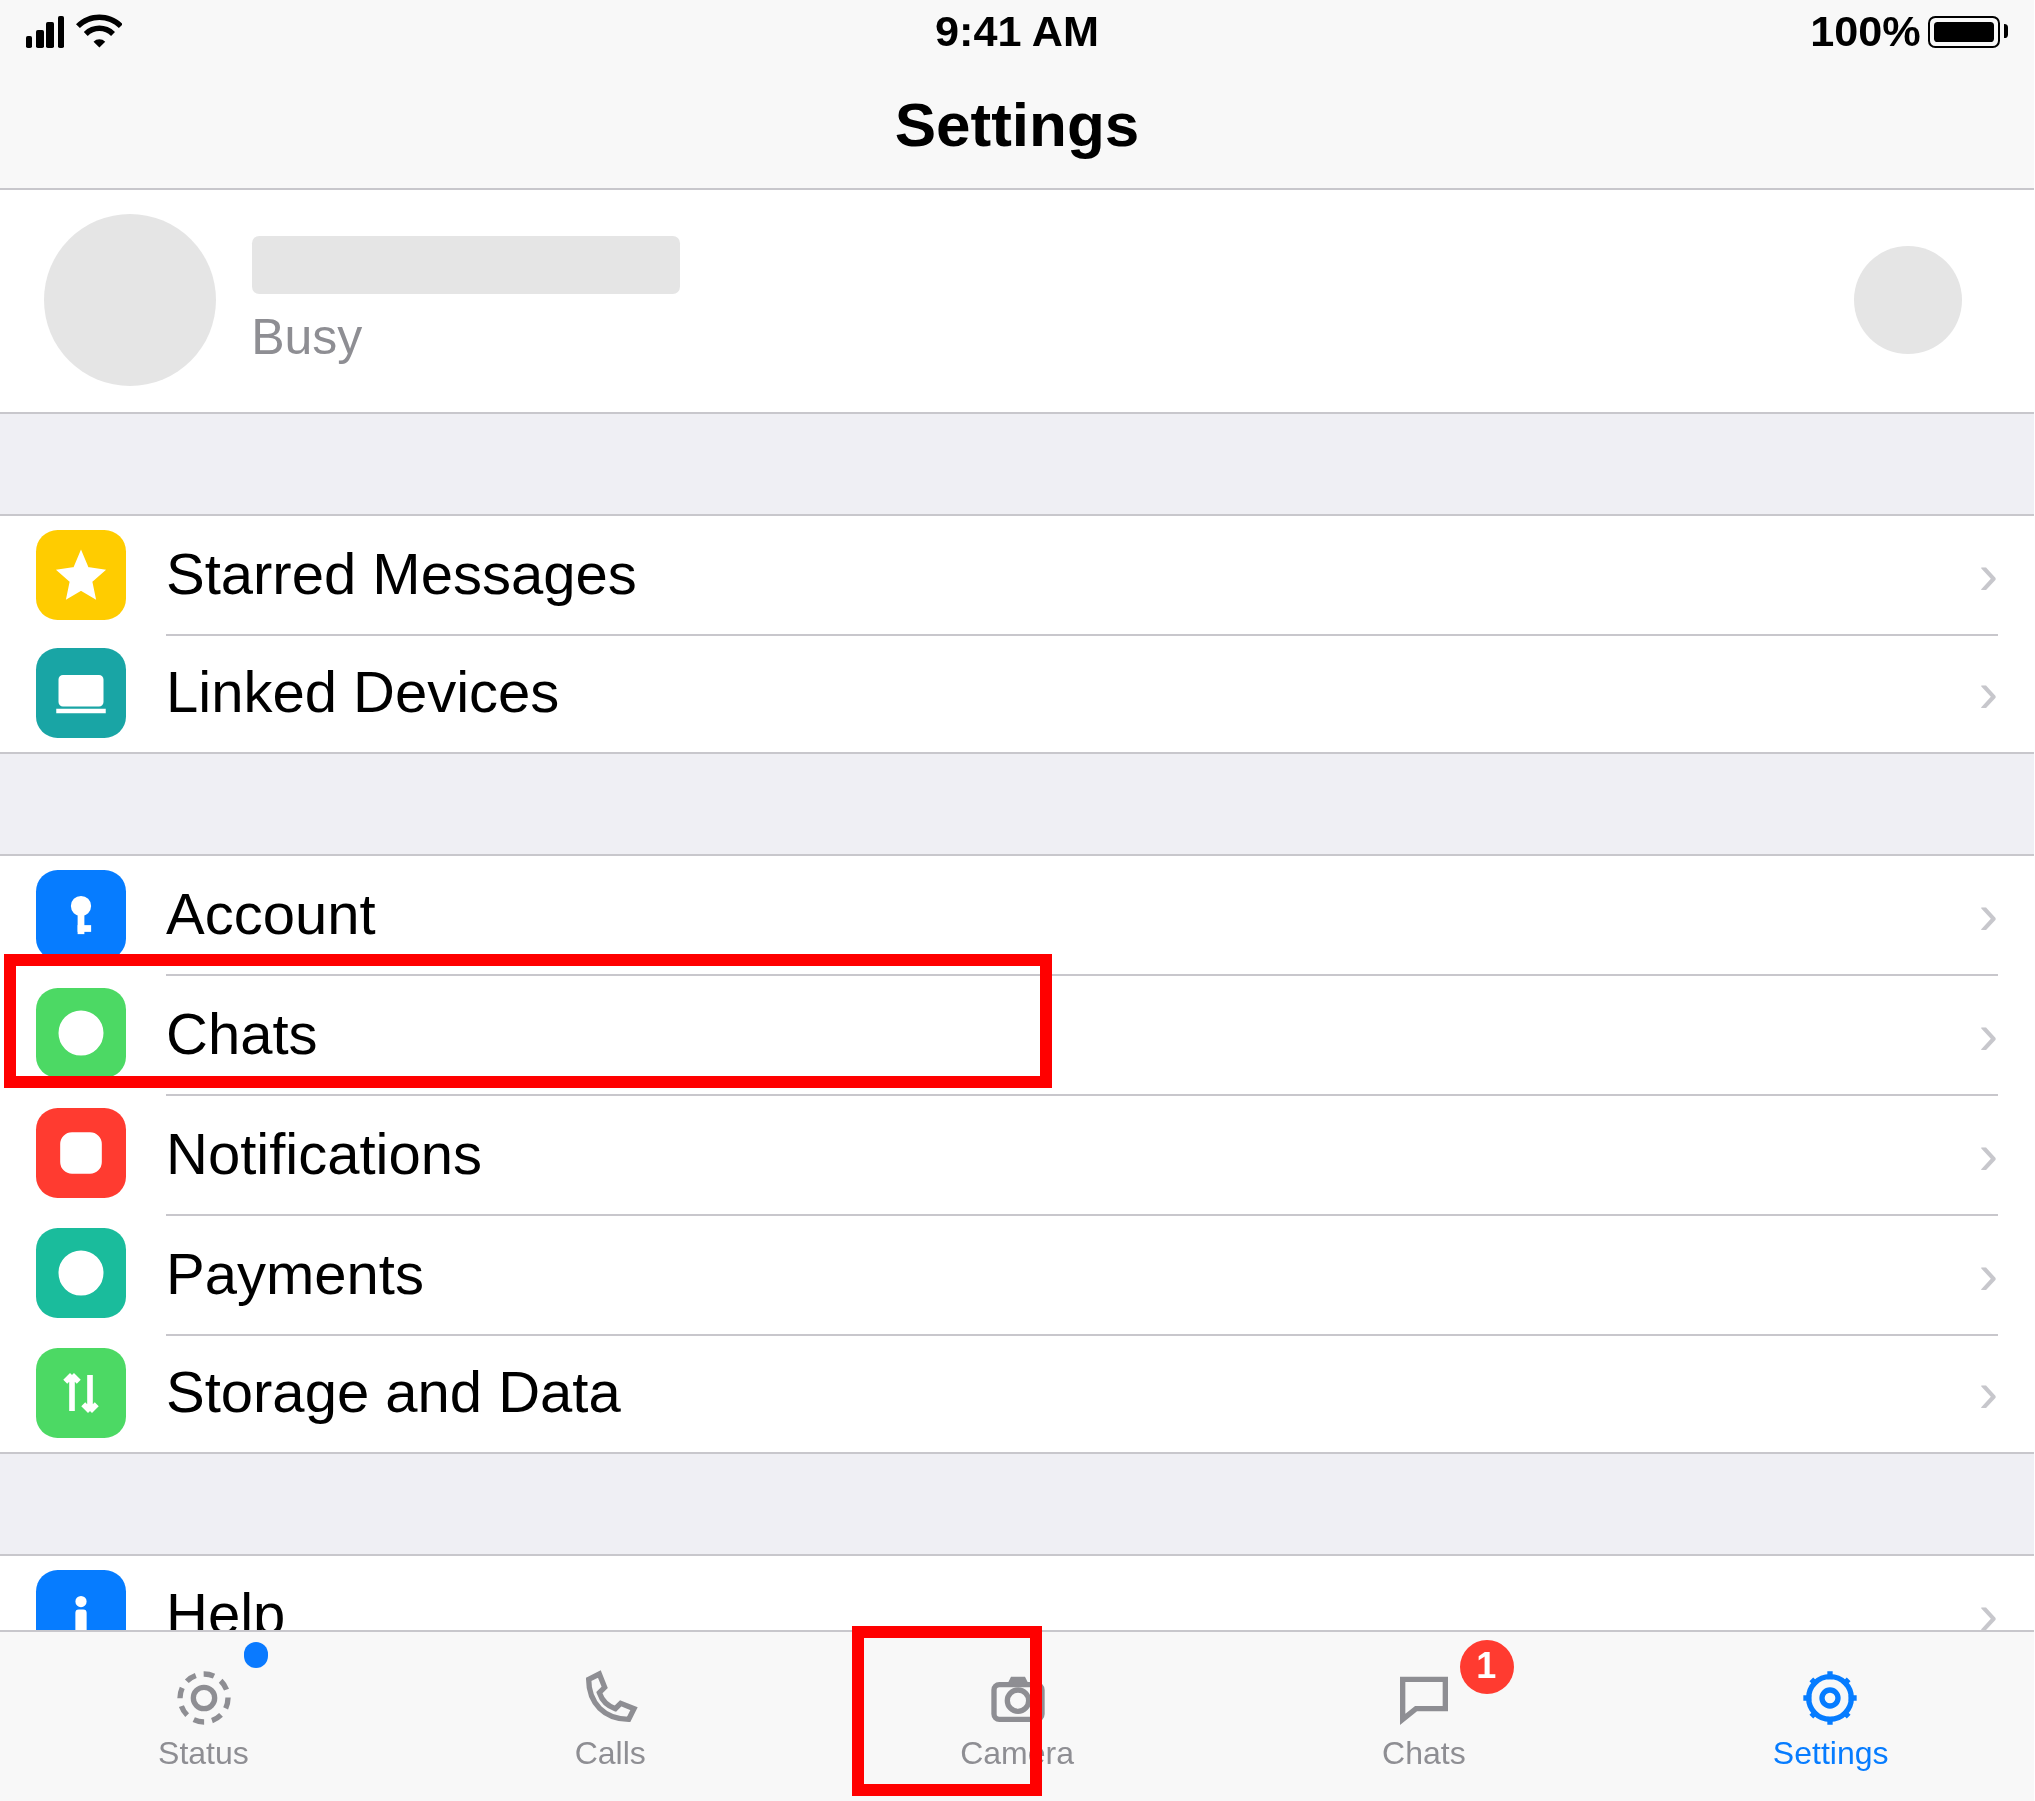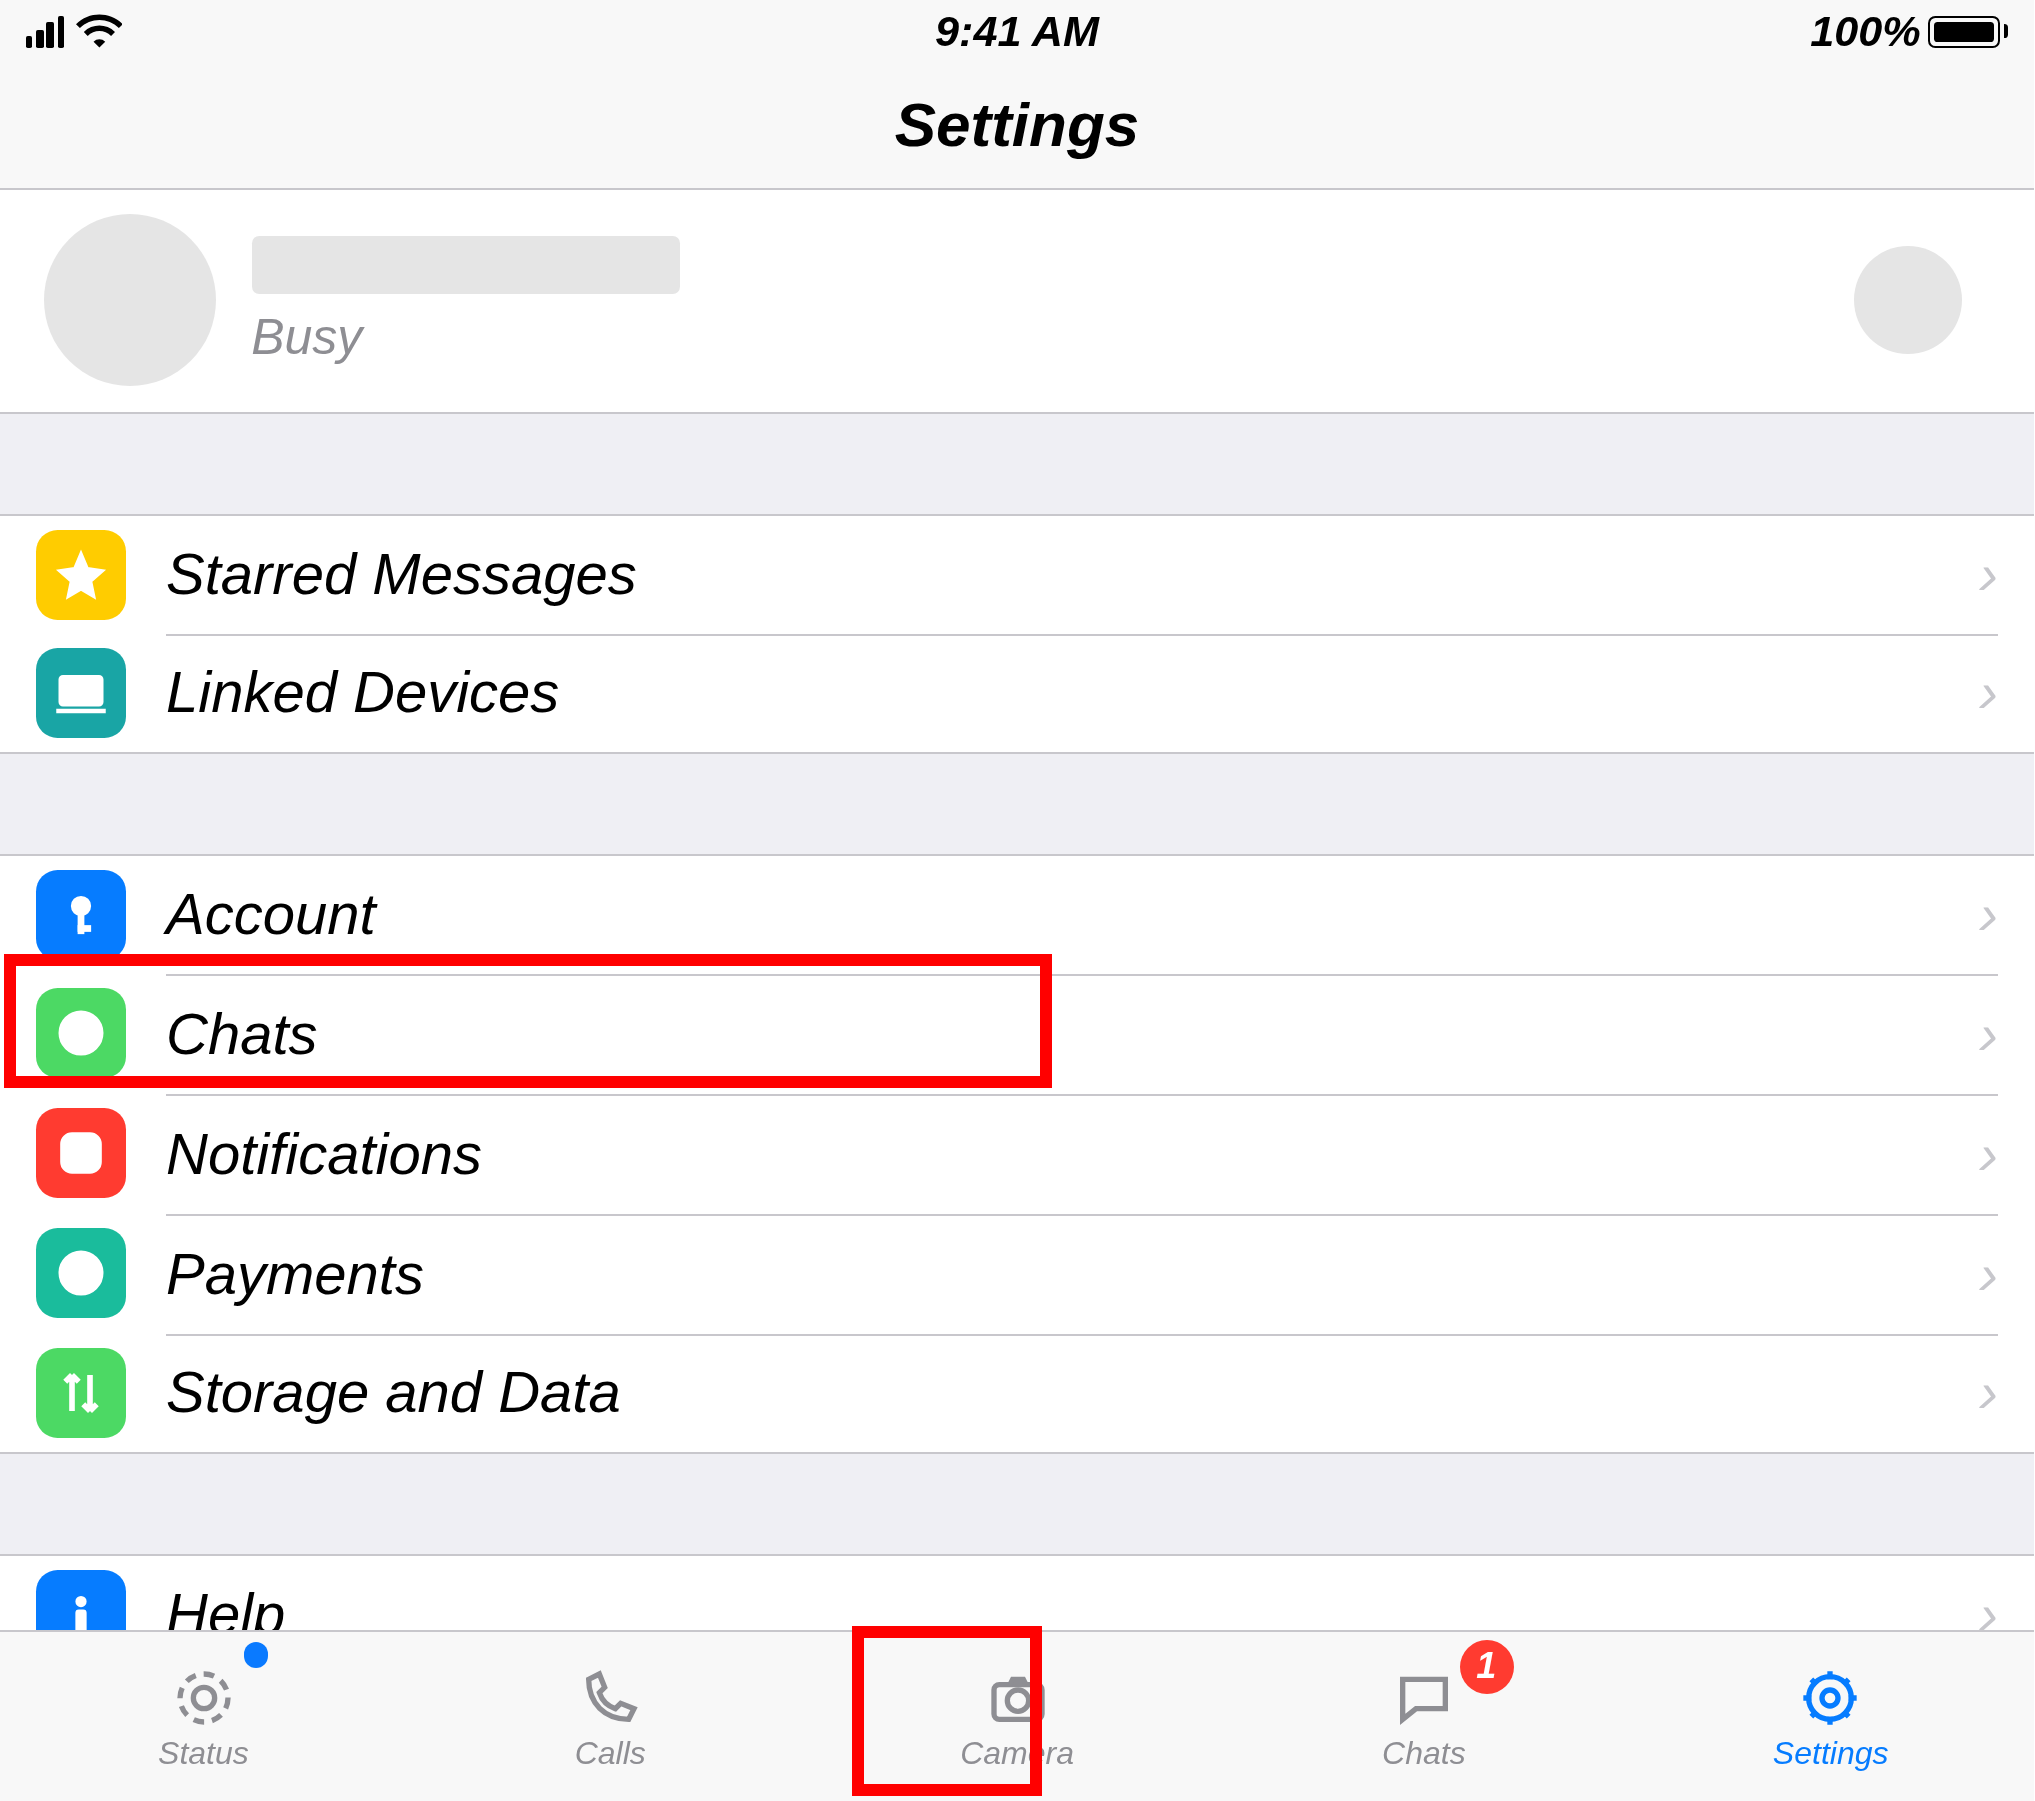--- a/index.html
+++ b/index.html
@@ -1,17 +1,17 @@
 <!DOCTYPE html>
 <html style="font-size:14.4px"><head>
 <meta charset="utf-8">
 <style>
   * { box-sizing: border-box; margin: 0; padding: 0; }
   html, body { width: 2035px; height: 1801px; font-family: -apple-system, "Helvetica Neue", Arial, sans-serif; background:#d9d9d9; }
-  .stage { position:relative; width:2035px; height:1801px; background:#fff;font-style:italic; }
+  .stage { position:relative; width:2035px; height:1801px; background:#fff; }
   .phone { position:absolute; top:0; width:1017px; height:901px; background:#efeff4; overflow:hidden; }
   .phone.left { left:0; }
 
   
   .statusbar { height:31.5px; background:#f8f8f8; display:flex; align-items:center; font-size:21.6px; font-weight:600; color:#000; padding:0 12.6px; }
   .sb-left { flex:1; display:flex; align-items:center; gap:5.4px; }
   .sb-center { flex:1; text-align:center; }
   .sb-right { flex:1; display:flex; justify-content:flex-end; align-items:center; gap:3.6px; }
   .signal { display:inline-flex; align-items:flex-end; gap:1.8px; }
   .signal span { width:3.6px; background:#000; display:inline-block; border-radius:0.9px; }

